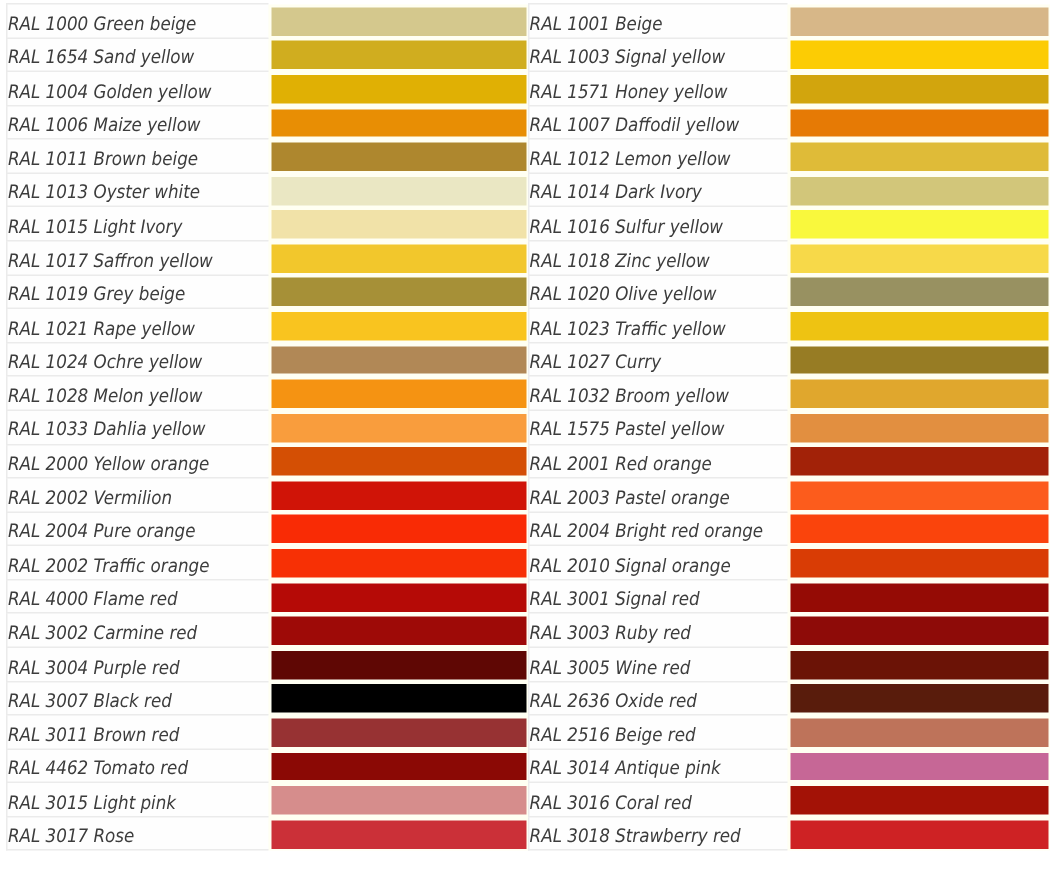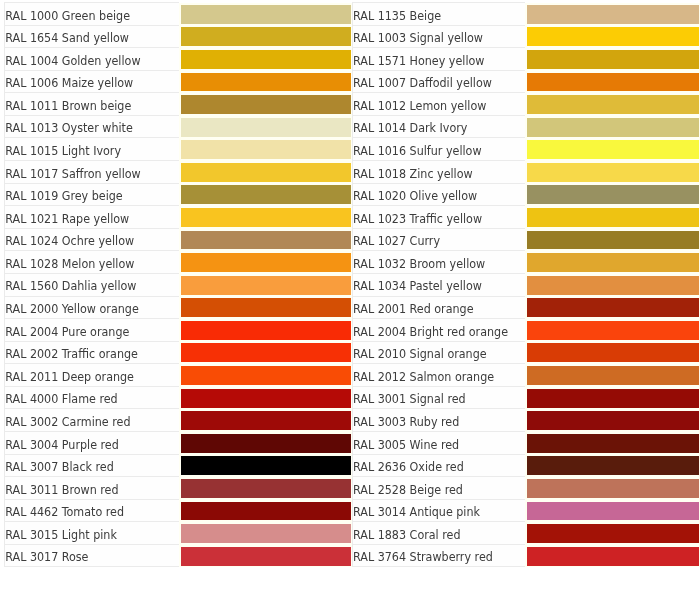--- a/index.html
+++ b/index.html
@@ -1,18 +1,18 @@
 <!DOCTYPE html>
 <html><head>
 <meta charset="utf-8">
 <title>RAL Colour Chart</title>
 <style>
   html,body{margin:0;padding:0;background:#ffffff;}
   body{width:700px;height:591px;font-family:"DejaVu Sans Condensed","DejaVu Sans",sans-serif;overflow:hidden;}
-  .chart{position:absolute;left:4px;top:2.4px;width:593px;will-change:transform;}
+  .chart{position:absolute;left:4px;top:2.4px;width:593px;will-change:transform;font-style:italic;}
   table.colour-table{border-collapse:collapse;width:696px;table-layout:fixed;border-spacing:0;}
   table.colour-table tr{height:22.58px;}
   table.colour-table td.label{margin:0;padding:3px 0 0 0.3px;font-size:12.4px;color:#3c3c3c;background:#fefefe;
          border-top:1px solid #ebebeb;border-bottom:1px solid #ebebeb;border-left:1px solid #ebebeb;
          white-space:nowrap;vertical-align:middle;line-height:17.5px;letter-spacing:0px;}
   table.colour-table td.swcell{margin:0;padding:2.3px 0.3px 1.4px 2.1px;background:#fffff2;}
   .sw{height:18.9px;width:100%;}
   col.c1{width:174.2px}col.c2{width:173.6px}col.c3{width:172.6px}col.c4{width:174.6px}
 </style>
 </head>
@@ -25,21 +25,21 @@
         <col class="c2">
         <col class="c3">
         <col class="c4">
       </colgroup>
 <tbody>
 <tr>
           <td class="label">RAL 1000 Green beige</td>
           <td class="swcell">
             <div class="sw" style="background:#D4C88D"></div>
           </td>
-          <td class="label">RAL 1135 Beige</td>
+          <td class="label">RAL 1001 Beige</td>
           <td class="swcell">
             <div class="sw" style="background:#D7B788"></div>
           </td>
         </tr>
 <tr>
           <td class="label">RAL 1654 Sand yellow</td>
           <td class="swcell">
             <div class="sw" style="background:#D0AD1F"></div>
           </td>
           <td class="label">RAL 1003 Signal yellow</td>
@@ -141,70 +141,70 @@
           <td class="label">RAL 1028 Melon yellow</td>
           <td class="swcell">
             <div class="sw" style="background:#F59312"></div>
           </td>
           <td class="label">RAL 1032 Broom yellow</td>
           <td class="swcell">
             <div class="sw" style="background:#E0A72D"></div>
           </td>
         </tr>
 <tr>
-          <td class="label">RAL 1560 Dahlia yellow</td>
+          <td class="label">RAL 1033 Dahlia yellow</td>
           <td class="swcell">
             <div class="sw" style="background:#F99D3D"></div>
           </td>
-          <td class="label">RAL 1034 Pastel yellow</td>
+          <td class="label">RAL 1575 Pastel yellow</td>
           <td class="swcell">
             <div class="sw" style="background:#E28F40"></div>
           </td>
         </tr>
 <tr>
           <td class="label">RAL 2000 Yellow orange</td>
           <td class="swcell">
             <div class="sw" style="background:#D44F04"></div>
           </td>
           <td class="label">RAL 2001 Red orange</td>
           <td class="swcell">
             <div class="sw" style="background:#A22208"></div>
           </td>
         </tr>
 <tr>
+          <td class="label">RAL 2002 Vermilion</td>
+          <td class="swcell">
+            <div class="sw" style="background:#D01407"></div>
+          </td>
+          <td class="label">RAL 2003 Pastel orange</td>
+          <td class="swcell">
+            <div class="sw" style="background:#FC5C1C"></div>
+          </td>
+        </tr>
+<tr>
           <td class="label">RAL 2004 Pure orange</td>
           <td class="swcell">
             <div class="sw" style="background:#F92B05"></div>
           </td>
           <td class="label">RAL 2004 Bright red orange</td>
           <td class="swcell">
             <div class="sw" style="background:#FA440C"></div>
           </td>
         </tr>
 <tr>
           <td class="label">RAL 2002 Traffic orange</td>
           <td class="swcell">
             <div class="sw" style="background:#F73005"></div>
           </td>
           <td class="label">RAL 2010 Signal orange</td>
           <td class="swcell">
             <div class="sw" style="background:#D93C05"></div>
           </td>
         </tr>
 <tr>
-          <td class="label">RAL 2011 Deep orange</td>
-          <td class="swcell">
-            <div class="sw" style="background:#F94C05"></div>
-          </td>
-          <td class="label">RAL 2012 Salmon orange</td>
-          <td class="swcell">
-            <div class="sw" style="background:#CE6B23"></div>
-          </td>
-        </tr>
-<tr>
           <td class="label">RAL 4000 Flame red</td>
           <td class="swcell">
             <div class="sw" style="background:#B50A06"></div>
           </td>
           <td class="label">RAL 3001 Signal red</td>
           <td class="swcell">
             <div class="sw" style="background:#950B05"></div>
           </td>
         </tr>
 <tr>
@@ -235,50 +235,50 @@
           <td class="label">RAL 2636 Oxide red</td>
           <td class="swcell">
             <div class="sw" style="background:#591C0C"></div>
           </td>
         </tr>
 <tr>
           <td class="label">RAL 3011 Brown red</td>
           <td class="swcell">
             <div class="sw" style="background:#973233"></div>
           </td>
-          <td class="label">RAL 2528 Beige red</td>
+          <td class="label">RAL 2516 Beige red</td>
           <td class="swcell">
             <div class="sw" style="background:#BE735A"></div>
           </td>
         </tr>
 <tr>
           <td class="label">RAL 4462 Tomato red</td>
           <td class="swcell">
             <div class="sw" style="background:#8B0905"></div>
           </td>
           <td class="label">RAL 3014 Antique pink</td>
           <td class="swcell">
             <div class="sw" style="background:#C66796"></div>
           </td>
         </tr>
 <tr>
           <td class="label">RAL 3015 Light pink</td>
           <td class="swcell">
             <div class="sw" style="background:#D68D8C"></div>
           </td>
-          <td class="label">RAL 1883 Coral red</td>
+          <td class="label">RAL 3016 Coral red</td>
           <td class="swcell">
             <div class="sw" style="background:#A31206"></div>
           </td>
         </tr>
 <tr>
           <td class="label">RAL 3017 Rose</td>
           <td class="swcell">
             <div class="sw" style="background:#CB3038"></div>
           </td>
-          <td class="label">RAL 3764 Strawberry red</td>
+          <td class="label">RAL 3018 Strawberry red</td>
           <td class="swcell">
             <div class="sw" style="background:#CE2224"></div>
           </td>
         </tr>
 </tbody>
     </table>
 </div>
 
 </body></html>

